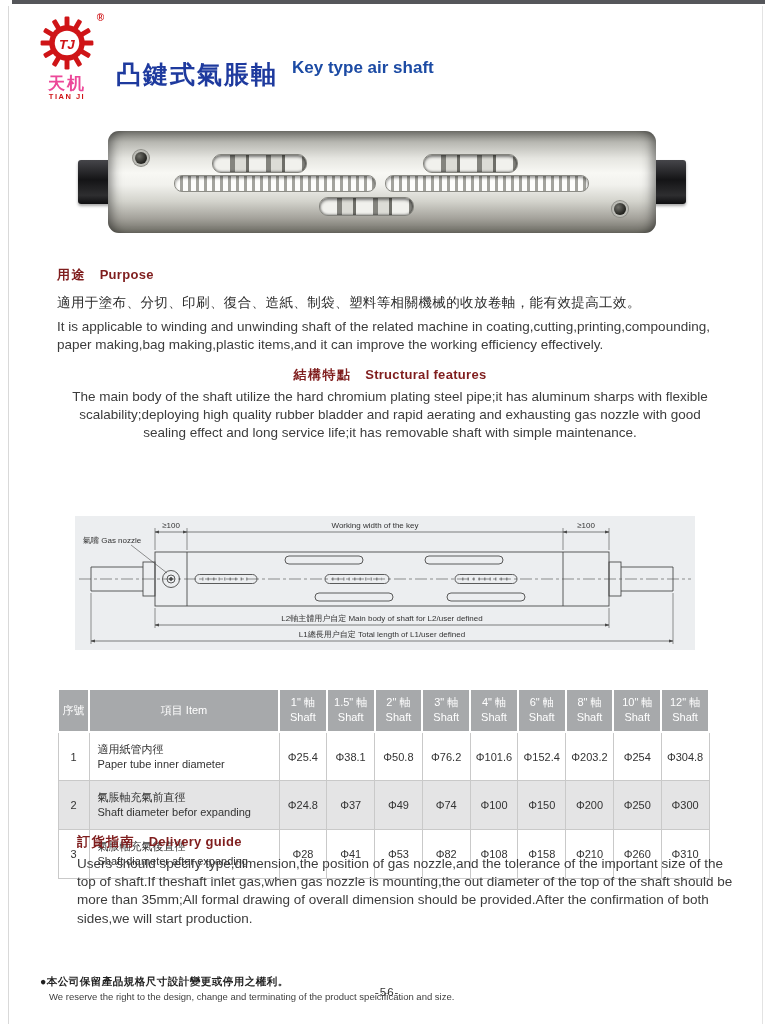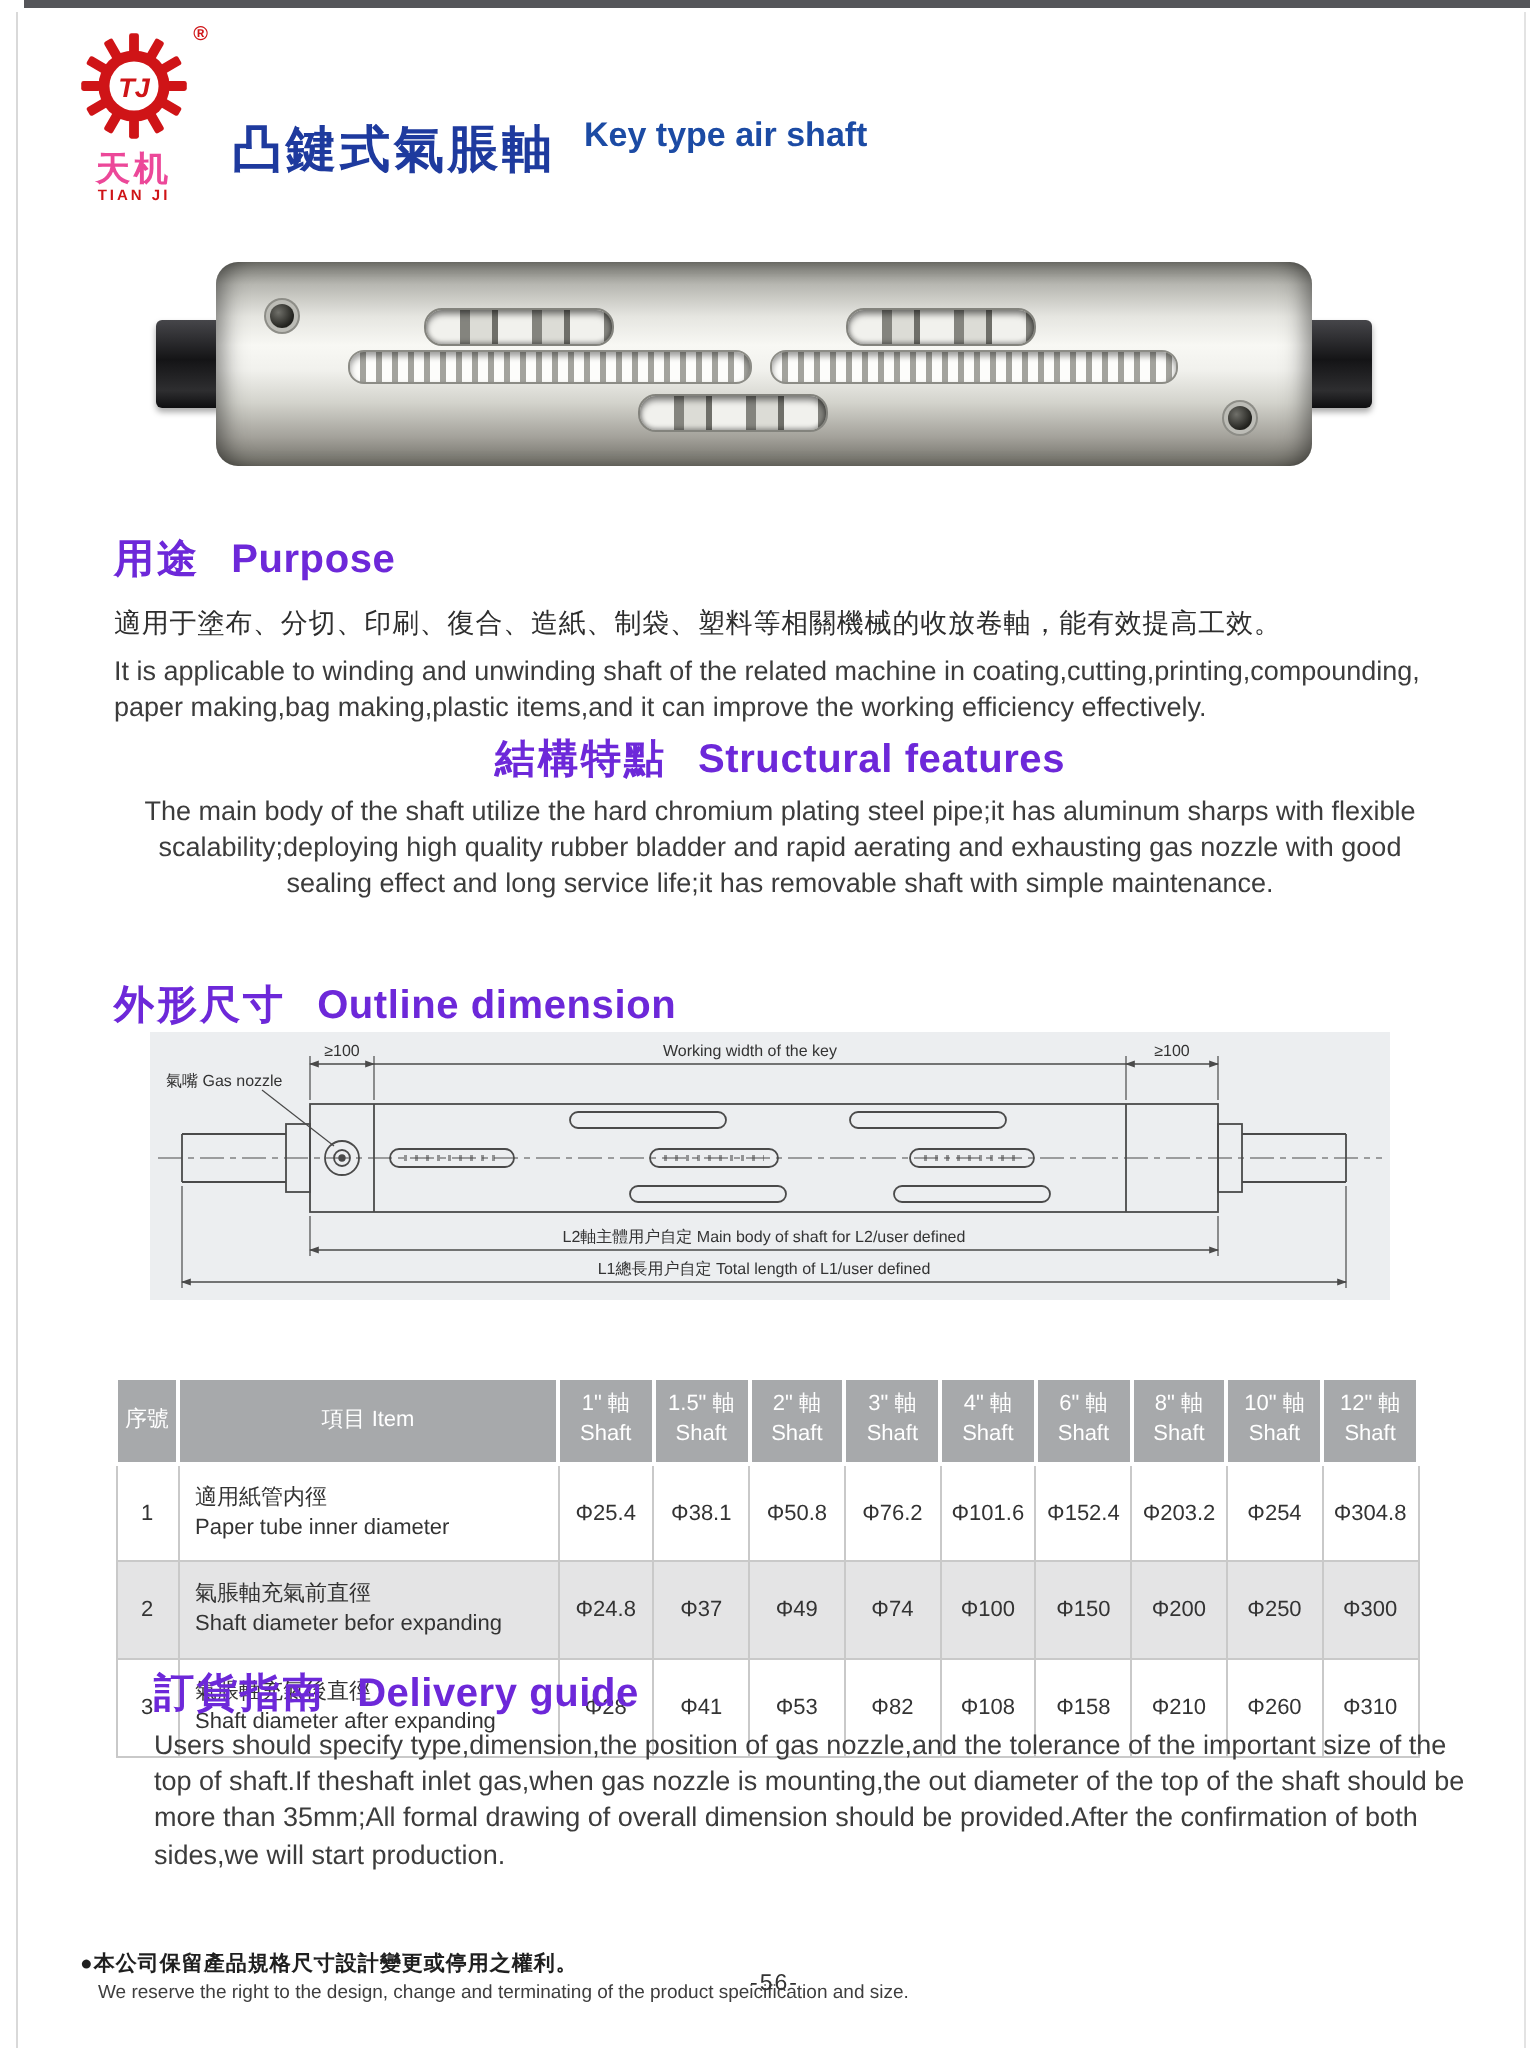--- a/index.html
+++ b/index.html
@@ -42,21 +42,21 @@
   .serr-1{left:12%;width:36.5%;}
   .serr-2{left:50.5%;width:37%;}
   .hole{position:absolute;width:12px;height:12px;border-radius:50%;
         background:radial-gradient(circle at 35% 35%,#70706a,#21211d 70%);
         box-shadow:0 0 0 2px #bcbcb6,0 0 0 3px #8d8d87;}
   .hole-tl{left:5%;top:21%;}
   .hole-br{right:5.5%;bottom:18%;}
 
   
   .section{position:absolute;left:57px;width:666px;}
-  .sec-head{font-size:20px;font-weight:bold;color:#6d28d9;}
+  .sec-head{font-size:13px;font-weight:bold;color:#7f1d1d;}
   .sec-head .cn{letter-spacing:1.5px;}
   .sec-head .en{margin-left:10px;letter-spacing:.3px;}
   .p-cn{font-size:13.5px;color:#2d2d2d;line-height:1.55;margin:9px 0 0 0;letter-spacing:.4px;}
   .p-en{font-size:13.5px;color:#3c3c3c;line-height:1.35;margin:4px 0 0 0;}
 
   
   .panel{position:absolute;left:75px;top:516px;width:620px;height:134px;background:#eceef0;}
   .panel svg{display:block;}
   .dwg-text{font-size:8px;fill:#333;font-family:"Liberation Sans","DejaVu Sans",sans-serif;}
 
@@ -143,26 +143,20 @@
   </div>
 
   <div class="section" style="top:366px;text-align:center;">
     <div class="sec-head">
       <span class="cn">結構特點</span>
       <span class="en">Structural features</span>
     </div>
     <p class="p-en">The main body of the shaft utilize the hard chromium plating steel pipe;it has aluminum sharps with flexible scalability;deploying high quality rubber bladder and rapid aerating and exhausting gas nozzle with good sealing effect and long service life;it has removable shaft with simple maintenance.</p>
   </div>
 
-  <div class="section" style="top:489px;">
-    <div class="sec-head">
-      <span class="cn">外形尺寸</span>
-      <span class="en">Outline dimension</span>
-    </div>
-  </div>
 
   <div class="panel">
     <svg width="620" height="134" viewBox="0 0 620 134">
       <defs>
         <marker id="arr" viewBox="0 0 10 10" refX="9" refY="5" markerWidth="7" markerHeight="7" orient="auto-start-reverse">
           <path d="M0,1.5 L10,5 L0,8.5 z" fill="#4a4a4a"></path>
         </marker>
       </defs>
       <g stroke="#4a4a4a" stroke-width="0.9" fill="none">
 

